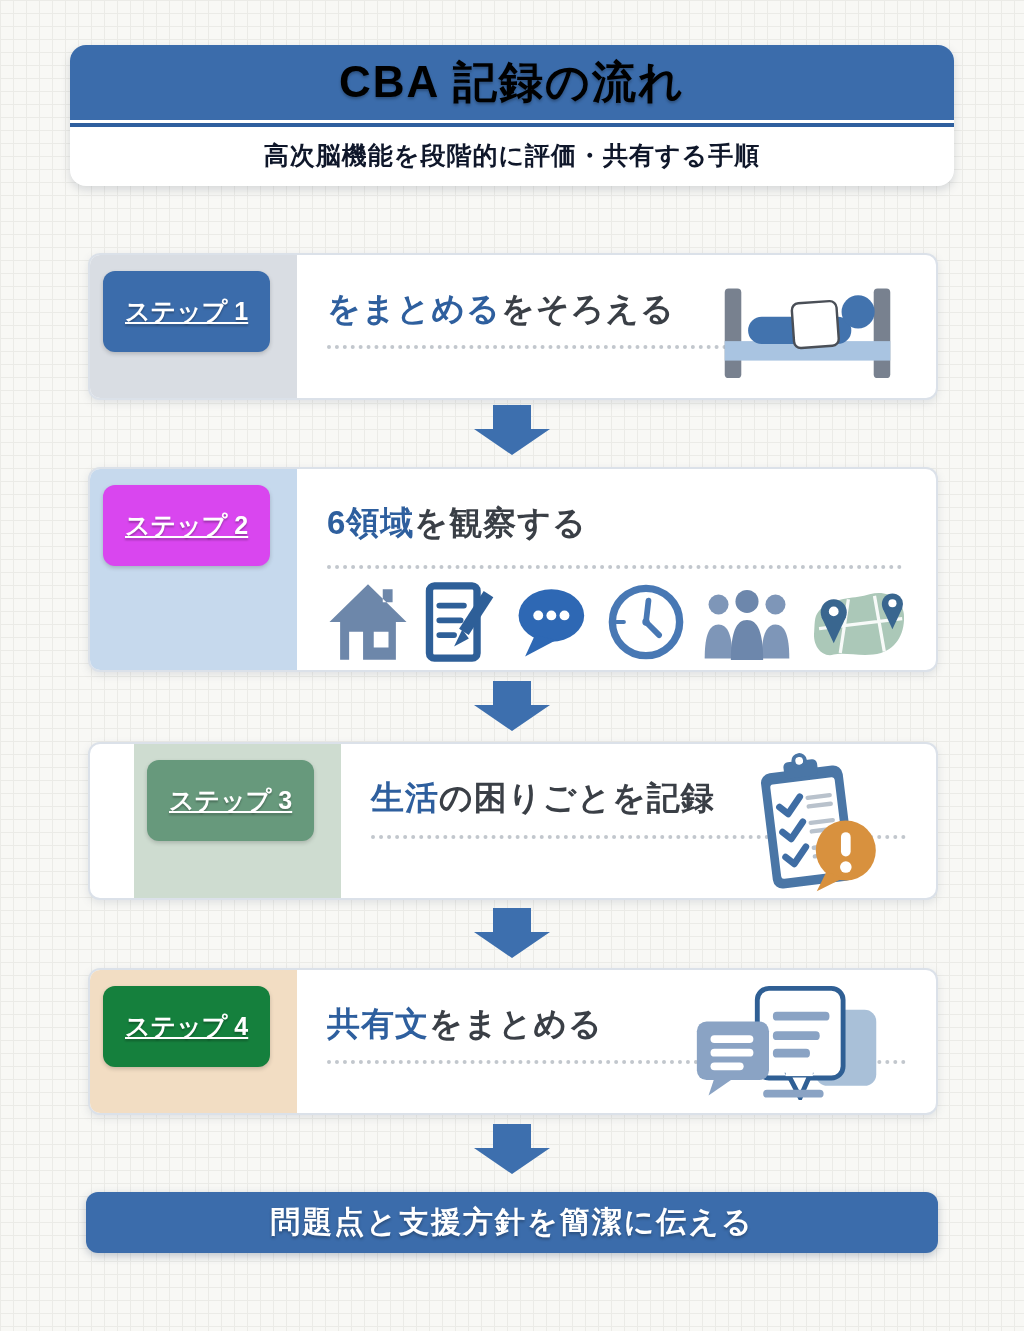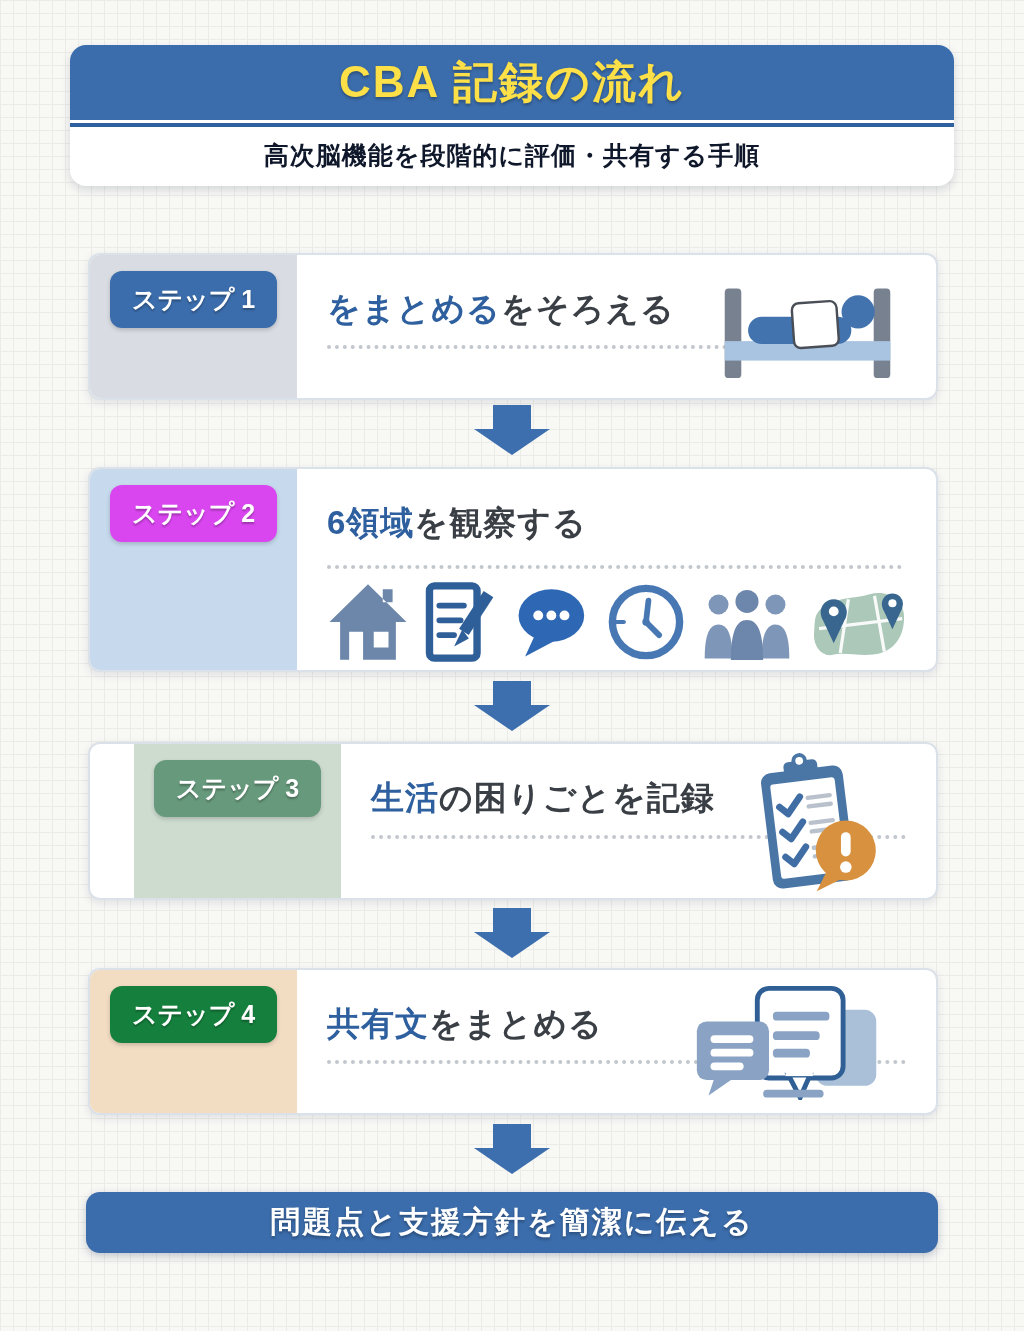--- a/index.html
+++ b/index.html
@@ -17,43 +17,43 @@
   .header-card{
     position:absolute; left:70px; top:45px; width:884px; height:141px;
     border-radius:16px; overflow:hidden; background:#fff;
     box-shadow:0 4px 10px rgba(90,100,120,.22);
   }
   .header-top{
     height:78px; display:flex; align-items:center; justify-content:center;
     border-bottom:3px solid #ffffff;
   }
   .header-title{
-    color:#fde047; font-size:44px; font-weight:bold; letter-spacing:2px;
+    color:#000000; font-size:44px; font-weight:bold; letter-spacing:2px;
     text-shadow:0 2px 3px rgba(0,0,0,.28);
   }
   .header-rule{ height:4px; background:#2e5f9e; }
   .header-bottom{ height:56px; display:flex; align-items:center; justify-content:center; }
   .header-subtitle{ color:#0f172a; font-size:25px; font-weight:bold; letter-spacing:1px; }
 
   
   .step-card{
     position:absolute; left:88px; width:850px; background:#fff;
     border:2px solid #dbe1e9; border-radius:12px; display:flex; overflow:hidden;
     box-shadow:0 3px 9px rgba(100,110,130,.16);
   }
   #step1{ top:253px; height:147px; }
   #step2{ top:467px; height:205px; }
   #step3{ top:742px; height:158px; }
   #step4{ top:968px; height:147px; }
 
   .step-left{ flex:0 0 207px; position:relative; }
   .step-badge{
-    position:absolute; left:20px; top:16px; padding:12px 22px; border-radius:12px;
+    position:absolute; left:13px; top:16px; padding:24px 22px; border-radius:12px;
     color:#fff; font-size:25px; font-weight:bold; white-space:nowrap;
-    text-shadow:0 2px 2px rgba(0,0,0,.28); box-shadow:0 2px 4px rgba(0,0,0,.18);
+    text-shadow:0 2px 2px rgba(0,0,0,.28); box-shadow:0 2px 4px rgba(0,0,0,.18);text-decoration:underline;
   }
   .step-body{ flex:1; position:relative; }
   .step-title{
     position:absolute; top:32px; left:30px; font-size:33px; font-weight:bold;
     color:#3a3f46; letter-spacing:1px; white-space:nowrap;
   }
   .step-title .hl{ color:#2e5f9e; }
   .dotted{ position:absolute; border-top:4px dotted #c2c7cd; height:0; left:30px; }
   #step1 .dotted{ top:90px; width:400px; }
   #step2 .dotted{ top:96px; width:575px; }
@@ -230,17 +230,17 @@
         <rect x="20" y="82" width="34" height="8" rx="4" fill="#ffffff"></rect>
         <rect x="74" y="110" width="62" height="8" rx="4" fill="#8aa3c4"></rect>
       </svg>
     </div>
   </div>
 
   <svg class="arrow" id="arrow4" viewBox="0 0 76 50">
     <polygon points="19,0 57,0 57,24 76,24 38,50 0,24 19,24" fill="#3d6fae"></polygon>
   </svg>
 
-  <div class="footer-banner" style="background-color: rgb(59, 108, 171); border-radius: 14px;">
+  <div class="footer-banner" style="background-color: rgb(59, 108, 171);">
     <div class="footer-text">問題点と支援方針を簡潔に伝える</div>
   </div>
 
 </div>
 
 </body></html>

